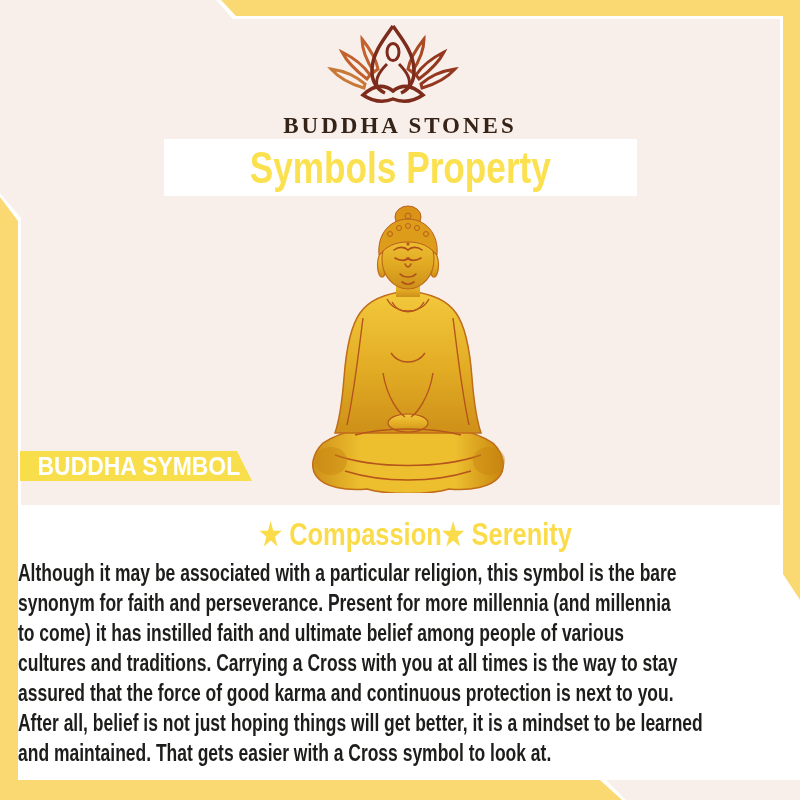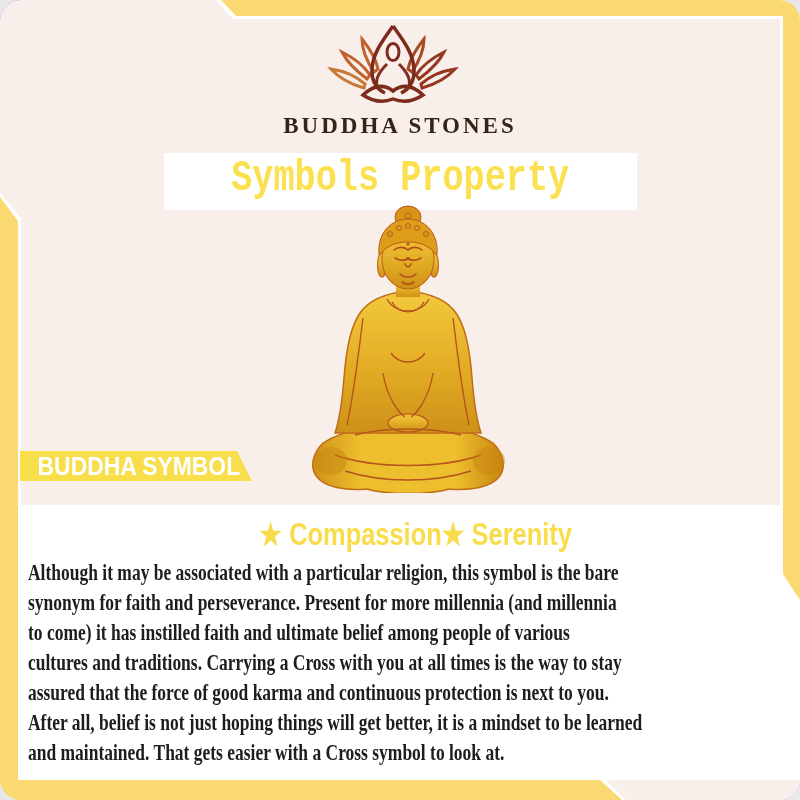--- a/index.html
+++ b/index.html
@@ -1,45 +1,45 @@
 <!DOCTYPE html>
 <html><head>
 <meta charset="utf-8">
 <style>
   html,body{margin:0;padding:0;background:#e8e8e8;}
   .canvas{position:relative;width:800px;height:800px;overflow:hidden;
-          font-family:"Liberation Sans",sans-serif;background:#8b5cf6;border-radius:21px;}
+          font-family:"Liberation Sans",sans-serif;background:#8b5cf6;}
   .bg-cream{position:absolute;left:0;top:0;width:800px;height:505px;background:#F8EFEA;}
   .bg-white{position:absolute;left:0;top:505px;width:800px;height:295px;background:#FFFFFF;}
   .frame-svg{position:absolute;left:0;top:0;width:800px;height:800px;}
 
   .logo{position:absolute;left:321px;top:22px;width:145px;height:92px;}
 
   .wordmark{position:absolute;left:0;top:113px;width:800px;text-align:center;
             font-family:"Liberation Serif",serif;font-size:23px;font-weight:600;
             letter-spacing:3px;color:#362318;}
 
-  .banner{position:absolute;left:164px;top:153px;width:473px;height:57px;background:#FFFFFF;
-          display:flex;justify-content:center;font-family:Liberation Mono, monospace;}
+  .banner{position:absolute;left:164px;top:139px;width:473px;height:57px;background:#FFFFFF;
+          display:flex;align-items:center;justify-content:center;}
   .banner-title{font-size:44px;font-weight:700;color:#FBE150;white-space:nowrap;
           display:inline-block;transform:scaleX(.80);transform-origin:50% 50%;}
 
   .buddha{position:absolute;left:295px;top:203px;width:230px;height:290px;}
 
   .ribbon{position:absolute;left:20px;top:451px;width:232px;height:30px;background:#F8DE4B;
           clip-path:polygon(0 0,93.5% 0,100% 100%,0 100%);
           display:flex;align-items:center;}
   .ribbon-label{font-size:26px;font-weight:700;color:#FFFFFF;white-space:nowrap;
           padding-left:20px;display:inline-block;transform:scaleX(.88);transform-origin:0 50%;}
 
   .traits{position:absolute;left:16px;top:516px;width:800px;text-align:center;}
   .traits-heading{font-size:31px;font-weight:700;color:#FADC4B;white-space:nowrap;
           display:inline-block;transform:scaleX(.82);transform-origin:50% 50%;}
 
-  .article{position:absolute;left:28px;top:558px;width:760px;color:#1D1D1B;font-family:Liberation Serif, serif;}
+  .article{position:absolute;left:18px;top:558px;width:760px;color:#1D1D1B;}
   .article .line{font-size:23px;font-weight:700;line-height:30px;white-space:nowrap;
           display:block;transform:scaleX(.76);transform-origin:0 50%;}
 </style>
 </head>
 <body>
 
 <div class="canvas">
 
   <div class="bg-cream"></div>
   <div class="bg-white"></div>

